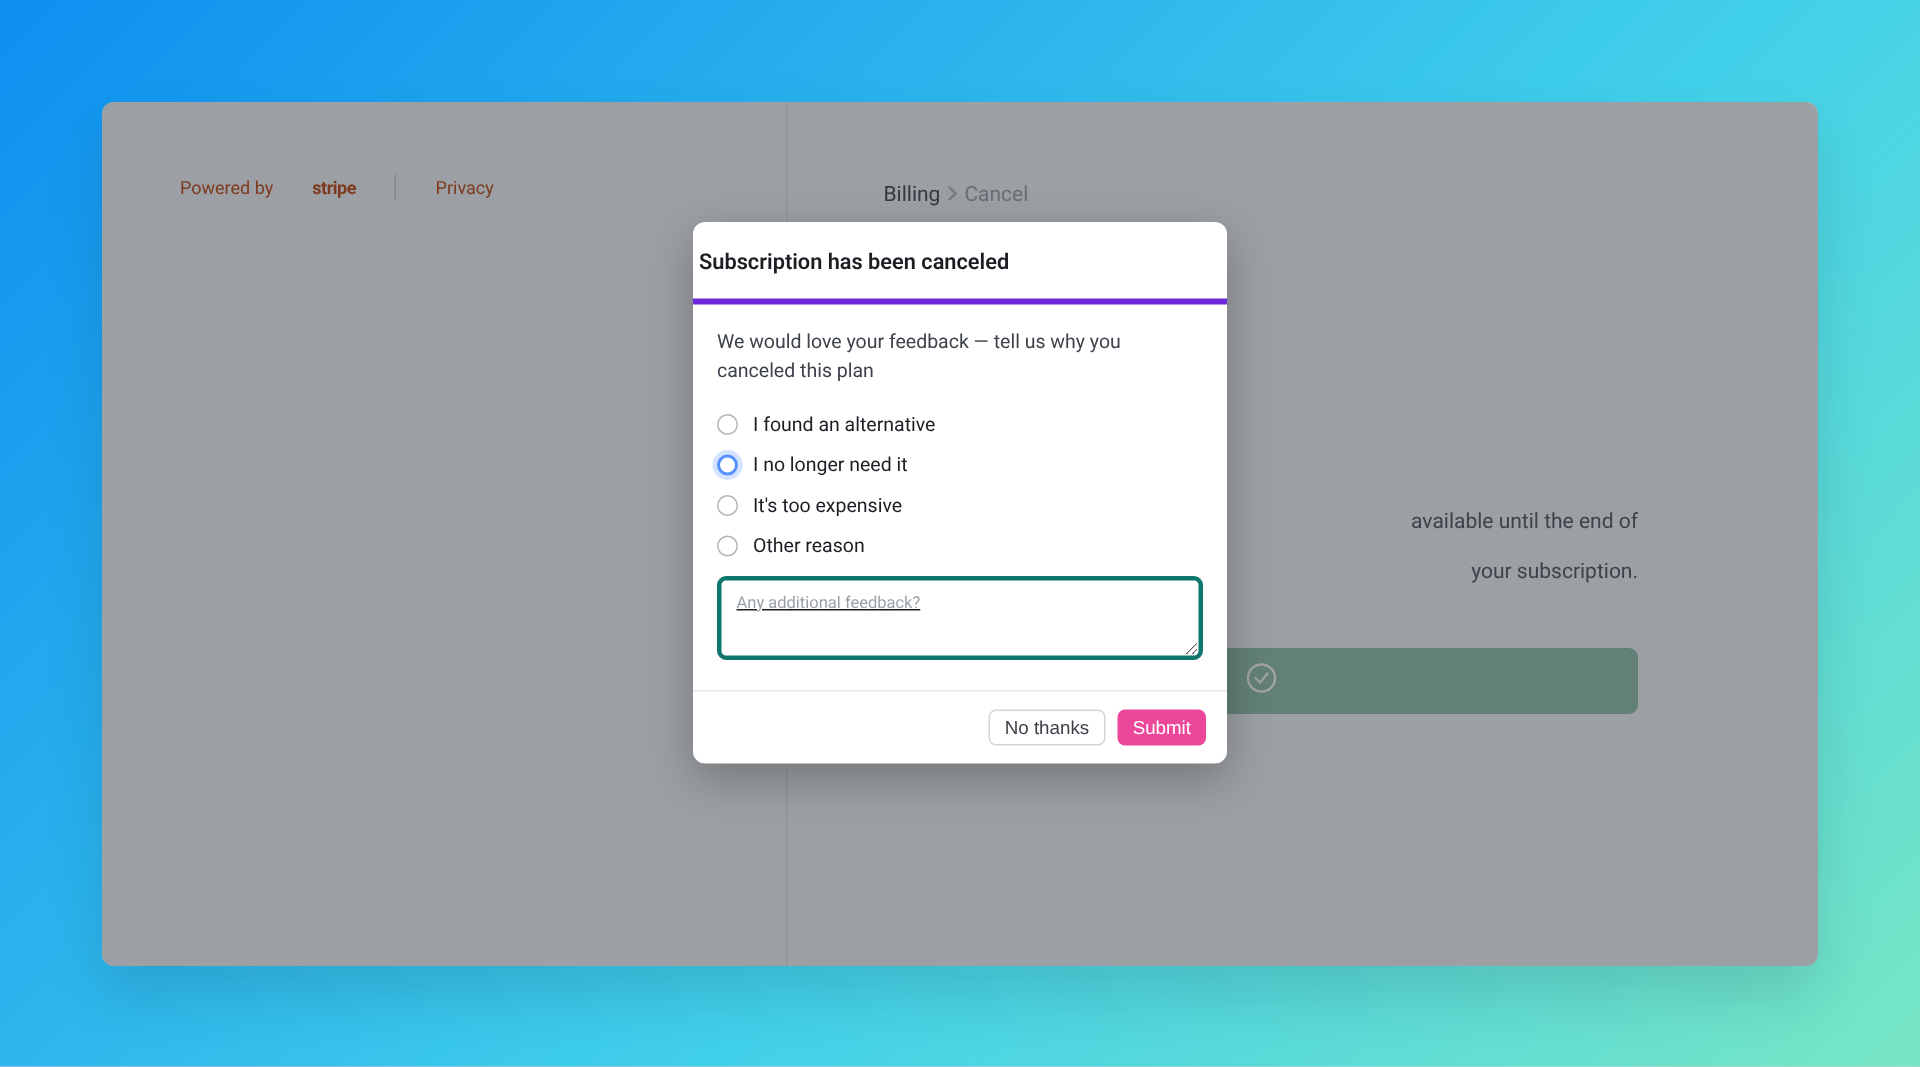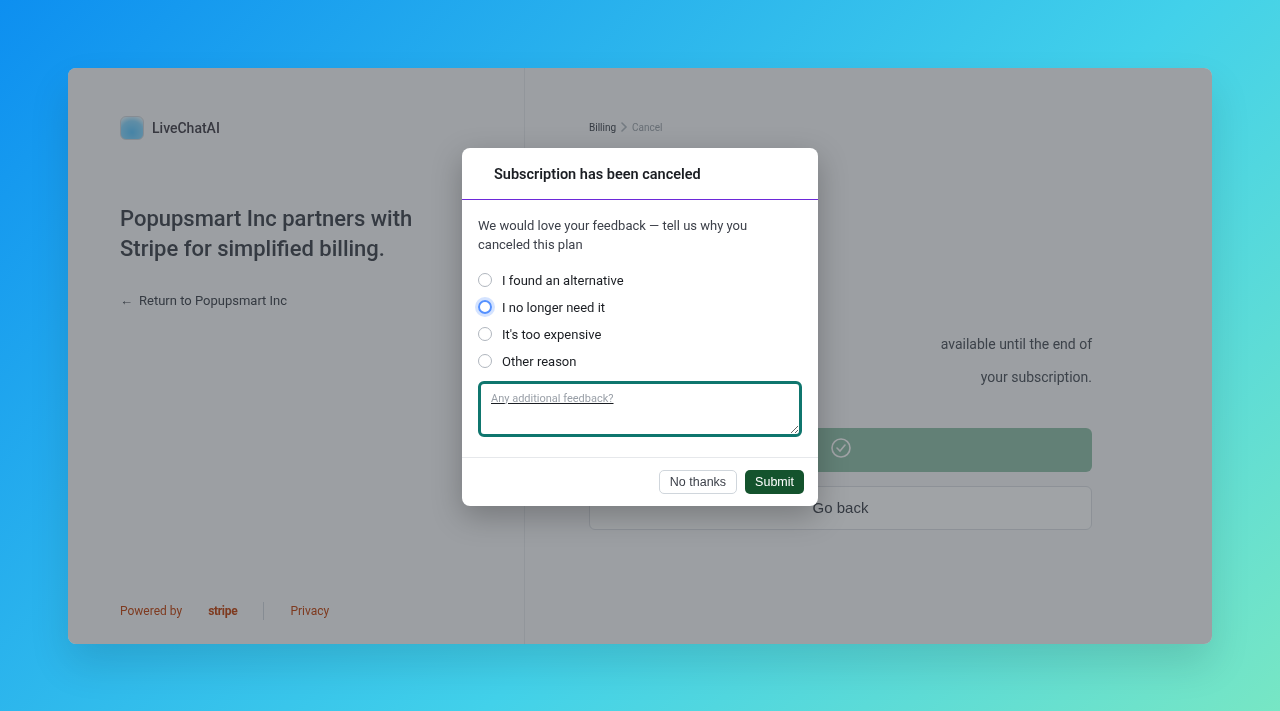--- a/index.html
+++ b/index.html
@@ -31,21 +31,21 @@
 .headline { font-size: 22px; line-height: 1.4; color: #3d414a; font-weight: 500; margin-bottom: 28px; }
 .return-link { font-size: 13px; color: #3d414a; display: flex; align-items: center; gap: 6px; }
 .footer { display: flex; align-items: center; gap: 26px; color: #c2410c; font-size: 12px; }
 .footer-sep { width:1px; height:18px; background:#d0d6dc; }
 .stripe-word { font-weight:700; letter-spacing:-.3px; }
 
 .right {
   flex: 1; border-left: 1px solid #e6e8eb; padding: 54px 120px 40px 64px;
   display: flex; flex-direction: column; position: relative;
 }
-.crumbs { display: flex; align-items: center; gap: 4px; font-size: 10px; margin-bottom: 200px; }
+.crumbs { display: flex; align-items: center; gap: 4px; font-size: 14px; margin-bottom: 200px; }
 .crumb-root { color: #3d414a; }
 .crumb-sep { color: #b0b6be; }
 .crumb-leaf { color: #9aa0a8; }
 
 .hint { font-size: 14px; color: #4a4f58; line-height:1.5; margin-bottom:12px; }
 .hint2 { font-size: 14px; color: #4a4f58; line-height:1.5; margin-bottom:40px; }
 
 .btn-wide {
   width: 100%; height: 44px; border-radius: 6px; border: none;
   display: flex; align-items: center; justify-content: center; font-size:15px;
@@ -58,21 +58,21 @@
   position: absolute; inset:0;
   background: rgba(45,50,58,.45);
   display:flex; align-items:flex-start; justify-content:center;
   padding-top: 80px;
 }
 .modal {
   width: 356px; background:#fff; border-radius:8px;
   box-shadow: 0 10px 30px rgba(0,0,0,.25);
   overflow:hidden;
 }
-.modal-head { padding:18px 32px 16px; border-bottom:1px solid #6d28d9; }
+.modal-head { padding:18px 4px 16px; border-bottom:4px solid #6d28d9; }
 .modal-title { font-size:14.5px; font-weight:600; color:#1b1e23; }
 .modal-body { padding:16px; }
 .modal-desc { font-size:13px; color:#3d414a; line-height:1.5; margin-bottom:18px; }
 .radio-row { display:flex; align-items:center; gap:10px; font-size:13px; color:#1b1e23; margin-bottom:12px; }
 .radio {
   width:14px; height:14px; border-radius:50%;
   border:1.5px solid #b0b6be; flex-shrink:0;
 }
 .radio.active { border:2px solid #5591ff; box-shadow:0 0 0 3px rgba(85,145,255,.25); }
 .ta {
@@ -83,39 +83,28 @@
 .ta::placeholder { color:#9aa0a8; }
 .modal-foot {
   padding:12px 14px; border-top:1px solid #e6e8eb;
   display:flex; justify-content:flex-end; gap:8px;
 }
 .btn-sm {
   height:24px; padding:0 10px; border-radius:5px; font-size:12.5px;
   display:flex; align-items:center; cursor:pointer;
 }
 .btn-ghost { background:#fff; border:1px solid #d0d6dc; color:#3d414a; }
-.btn-dark { background:#14532d; border:none; color:#fff; }
+.btn-dark { background:#ec4899; border:none; color:#fff; }
 </style>
 </head>
 <body>
 
 <div class="card">
 
   <div class="left">
-    <div>
-      <div class="brand">
-        <div class="brand-logo"></div>
-        <div class="brand-name">LiveChatAI</div>
-      </div>
-      <div class="headline">Popupsmart Inc partners with Stripe for simplified billing.</div>
-      <div class="return-link">
-        <span>←</span>
-        <span>Return to Popupsmart Inc</span>
-      </div>
-    </div>
     <div class="footer">
       <span>Powered by</span>
       <span class="stripe-word">stripe</span>
       <span class="footer-sep"></span>
       <span>Privacy</span>
     </div>
   </div>
 
   <div class="right">
     <div class="crumbs">
@@ -136,21 +125,20 @@
     </div>
 
     <button class="btn-wide btn-done">
       <span>
         <svg width="22" height="22" viewBox="0 0 22 22">
             <circle cx="11" cy="11" r="9" fill="none" stroke="#fff" stroke-width="1.6"></circle>
             <path d="M7 11l3 3 5-6" fill="none" stroke="#fff" stroke-width="1.6" stroke-linecap="round"></path>
           </svg>
       </span>
     </button>
-    <button class="btn-wide btn-back">Go back</button>
   </div>
 
   <div class="overlay">
     <div class="modal">
       <div class="modal-head">
         <div class="modal-title">Subscription has been canceled</div>
       </div>
       <div class="modal-body">
         <div class="modal-desc">We would love your feedback — tell us why you canceled this plan</div>
 

